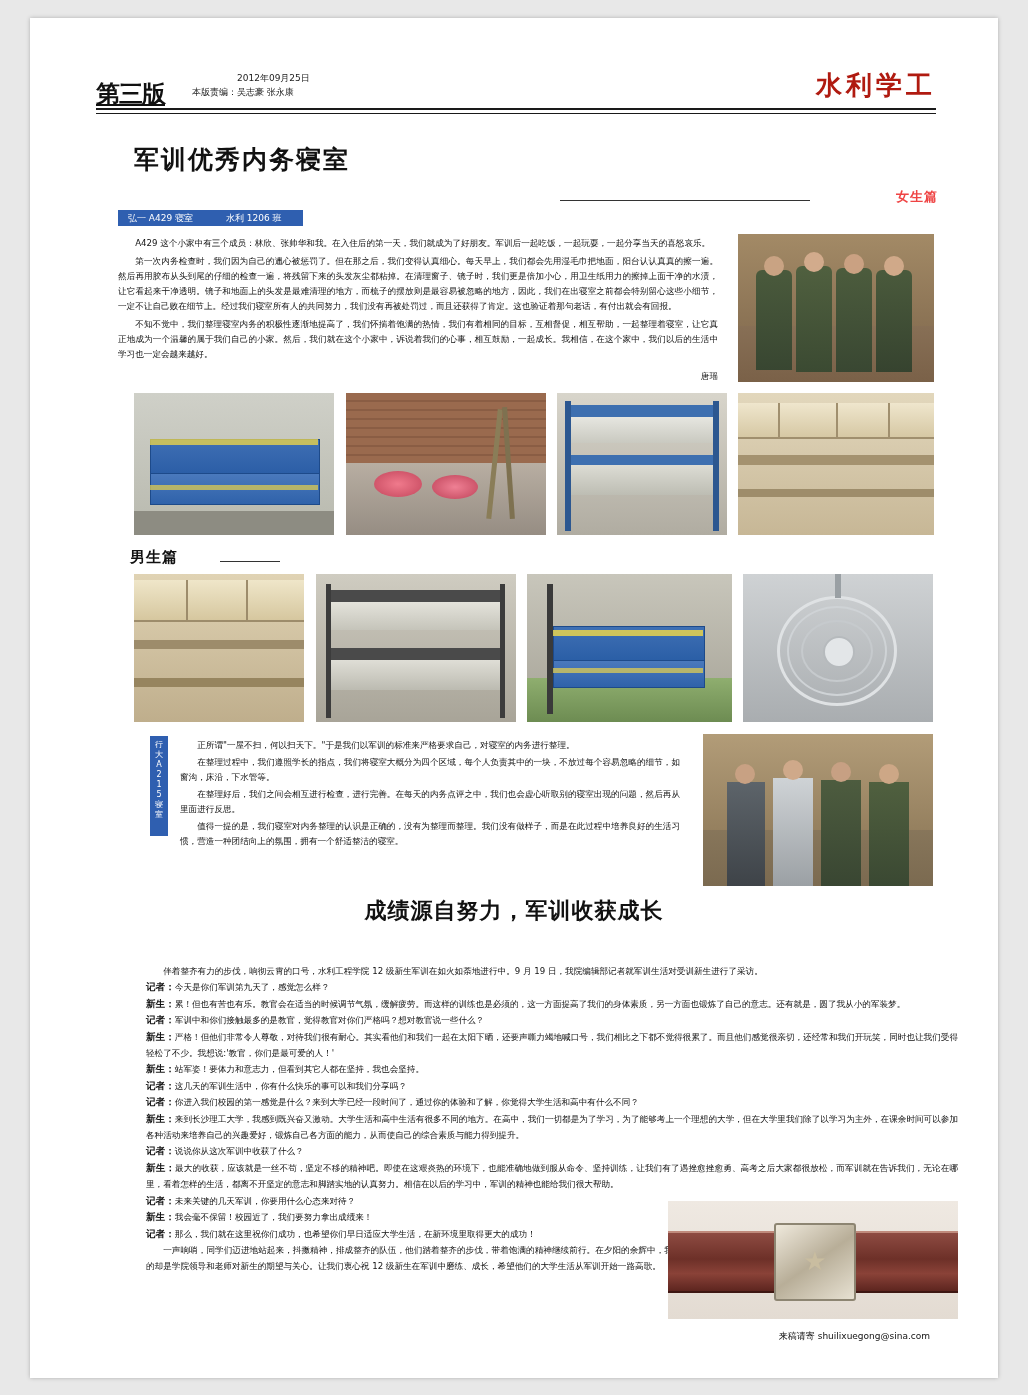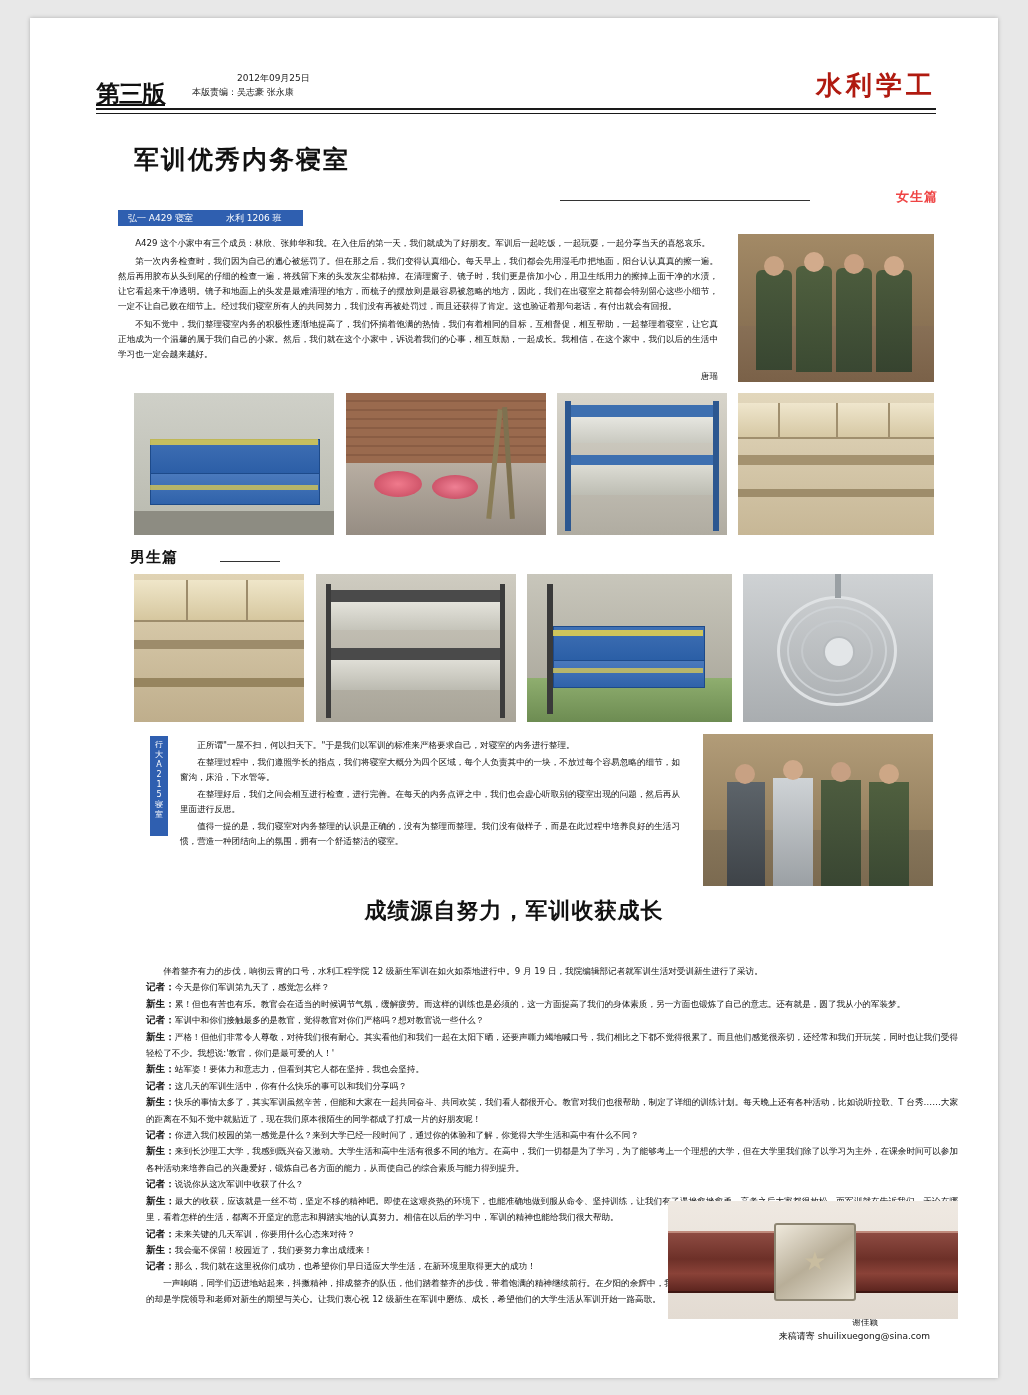--- a/index.html
+++ b/index.html
@@ -282,21 +282,20 @@
 
   <div class="interview">
     <p>伴着整齐有力的步伐，响彻云霄的口号，水利工程学院 12 级新生军训在如火如荼地进行中。9 月 19 日，我院编辑部记者就军训生活对受训新生进行了采访。</p>
 
     <p class="qa"><span class="role">记者：</span><span>今天是你们军训第九天了，感觉怎么样？</span></p>
     <p class="qa"><span class="role">新生：</span><span>累！但也有苦也有乐。教官会在适当的时候调节气氛，缓解疲劳。而这样的训练也是必须的，这一方面提高了我们的身体素质，另一方面也锻炼了自己的意志。还有就是，圆了我从小的军装梦。</span></p>
     <p class="qa"><span class="role">记者：</span><span>军训中和你们接触最多的是教官，觉得教官对你们严格吗？想对教官说一些什么？</span></p>
     <p class="qa"><span class="role">新生：</span><span>严格！但他们非常令人尊敬，对待我们很有耐心。其实看他们和我们一起在太阳下晒，还要声嘶力竭地喊口号，我们相比之下都不觉得很累了。而且他们感觉很亲切，还经常和我们开玩笑，同时也让我们受得轻松了不少。我想说:'教官，你们是最可爱的人！'</span></p>
     <p class="qa"><span class="role">新生：</span><span>站军姿！要体力和意志力，但看到其它人都在坚持，我也会坚持。</span></p>
     <p class="qa"><span class="role">记者：</span><span>这几天的军训生活中，你有什么快乐的事可以和我们分享吗？</span></p>
-    <p class="qa"><span class="role">新生：</span><span>快乐的事情太多了，其实军训虽然辛苦，但能和大家在一起共同奋斗、共同欢笑，我们看人都很开心。教官对我们也很帮助，制定了详细的训练计划。每天晚上还有各种活动，比如说听拉歌、T 台秀……大家的距离在不知不觉中就贴近了，现在我们原本很陌生的同学都成了打成一片的好朋友呢！</span></p>
     <p class="qa"><span class="role">记者：</span><span>你进入我们校园的第一感觉是什么？来到大学已经一段时间了，通过你的体验和了解，你觉得大学生活和高中有什么不同？</span></p>
     <p class="qa"><span class="role">新生：</span><span>来到长沙理工大学，我感到既兴奋又激动。大学生活和高中生活有很多不同的地方。在高中，我们一切都是为了学习，为了能够考上一个理想的大学，但在大学里我们除了以学习为主外，在课余时间可以参加各种活动来培养自己的兴趣爱好，锻炼自己各方面的能力，从而使自己的综合素质与能力得到提升。</span></p>
     <p class="qa"><span class="role">记者：</span><span>说说你从这次军训中收获了什么？</span></p>
     <p class="qa"><span class="role">新生：</span><span>最大的收获，应该就是一丝不苟，坚定不移的精神吧。即使在这艰炎热的环境下，也能准确地做到服从命令、坚持训练，让我们有了遇挫愈挫愈勇、高考之后大家都很放松，而军训就在告诉我们，无论在哪里，看着怎样的生活，都离不开坚定的意志和脚踏实地的认真努力。相信在以后的学习中，军训的精神也能给我们很大帮助。</span></p>
     <p class="qa"><span class="role">记者：</span><span>未来关键的几天军训，你要用什么心态来对待？</span></p>
     <p class="qa"><span class="role">新生：</span><span>我会毫不保留！校园近了，我们要努力拿出成绩来！</span></p>
     <p class="qa"><span class="role">记者：</span><span>那么，我们就在这里祝你们成功，也希望你们早日适应大学生活，在新环境里取得更大的成功！</span></p>
 
     <p>一声响哨，同学们迈进地站起来，抖擞精神，排成整齐的队伍，他们踏着整齐的步伐，带着饱满的精神继续前行。在夕阳的余辉中，我看到的是教官严格训练的结果，是新生刚毅充满活力的姿容。然而，感受到的却是学院领导和老师对新生的期望与关心。让我们衷心祝 12 级新生在军训中磨练、成长，希望他们的大学生活从军训开始一路高歌。</p>
     <p class="sign">谢佳颖</p>

